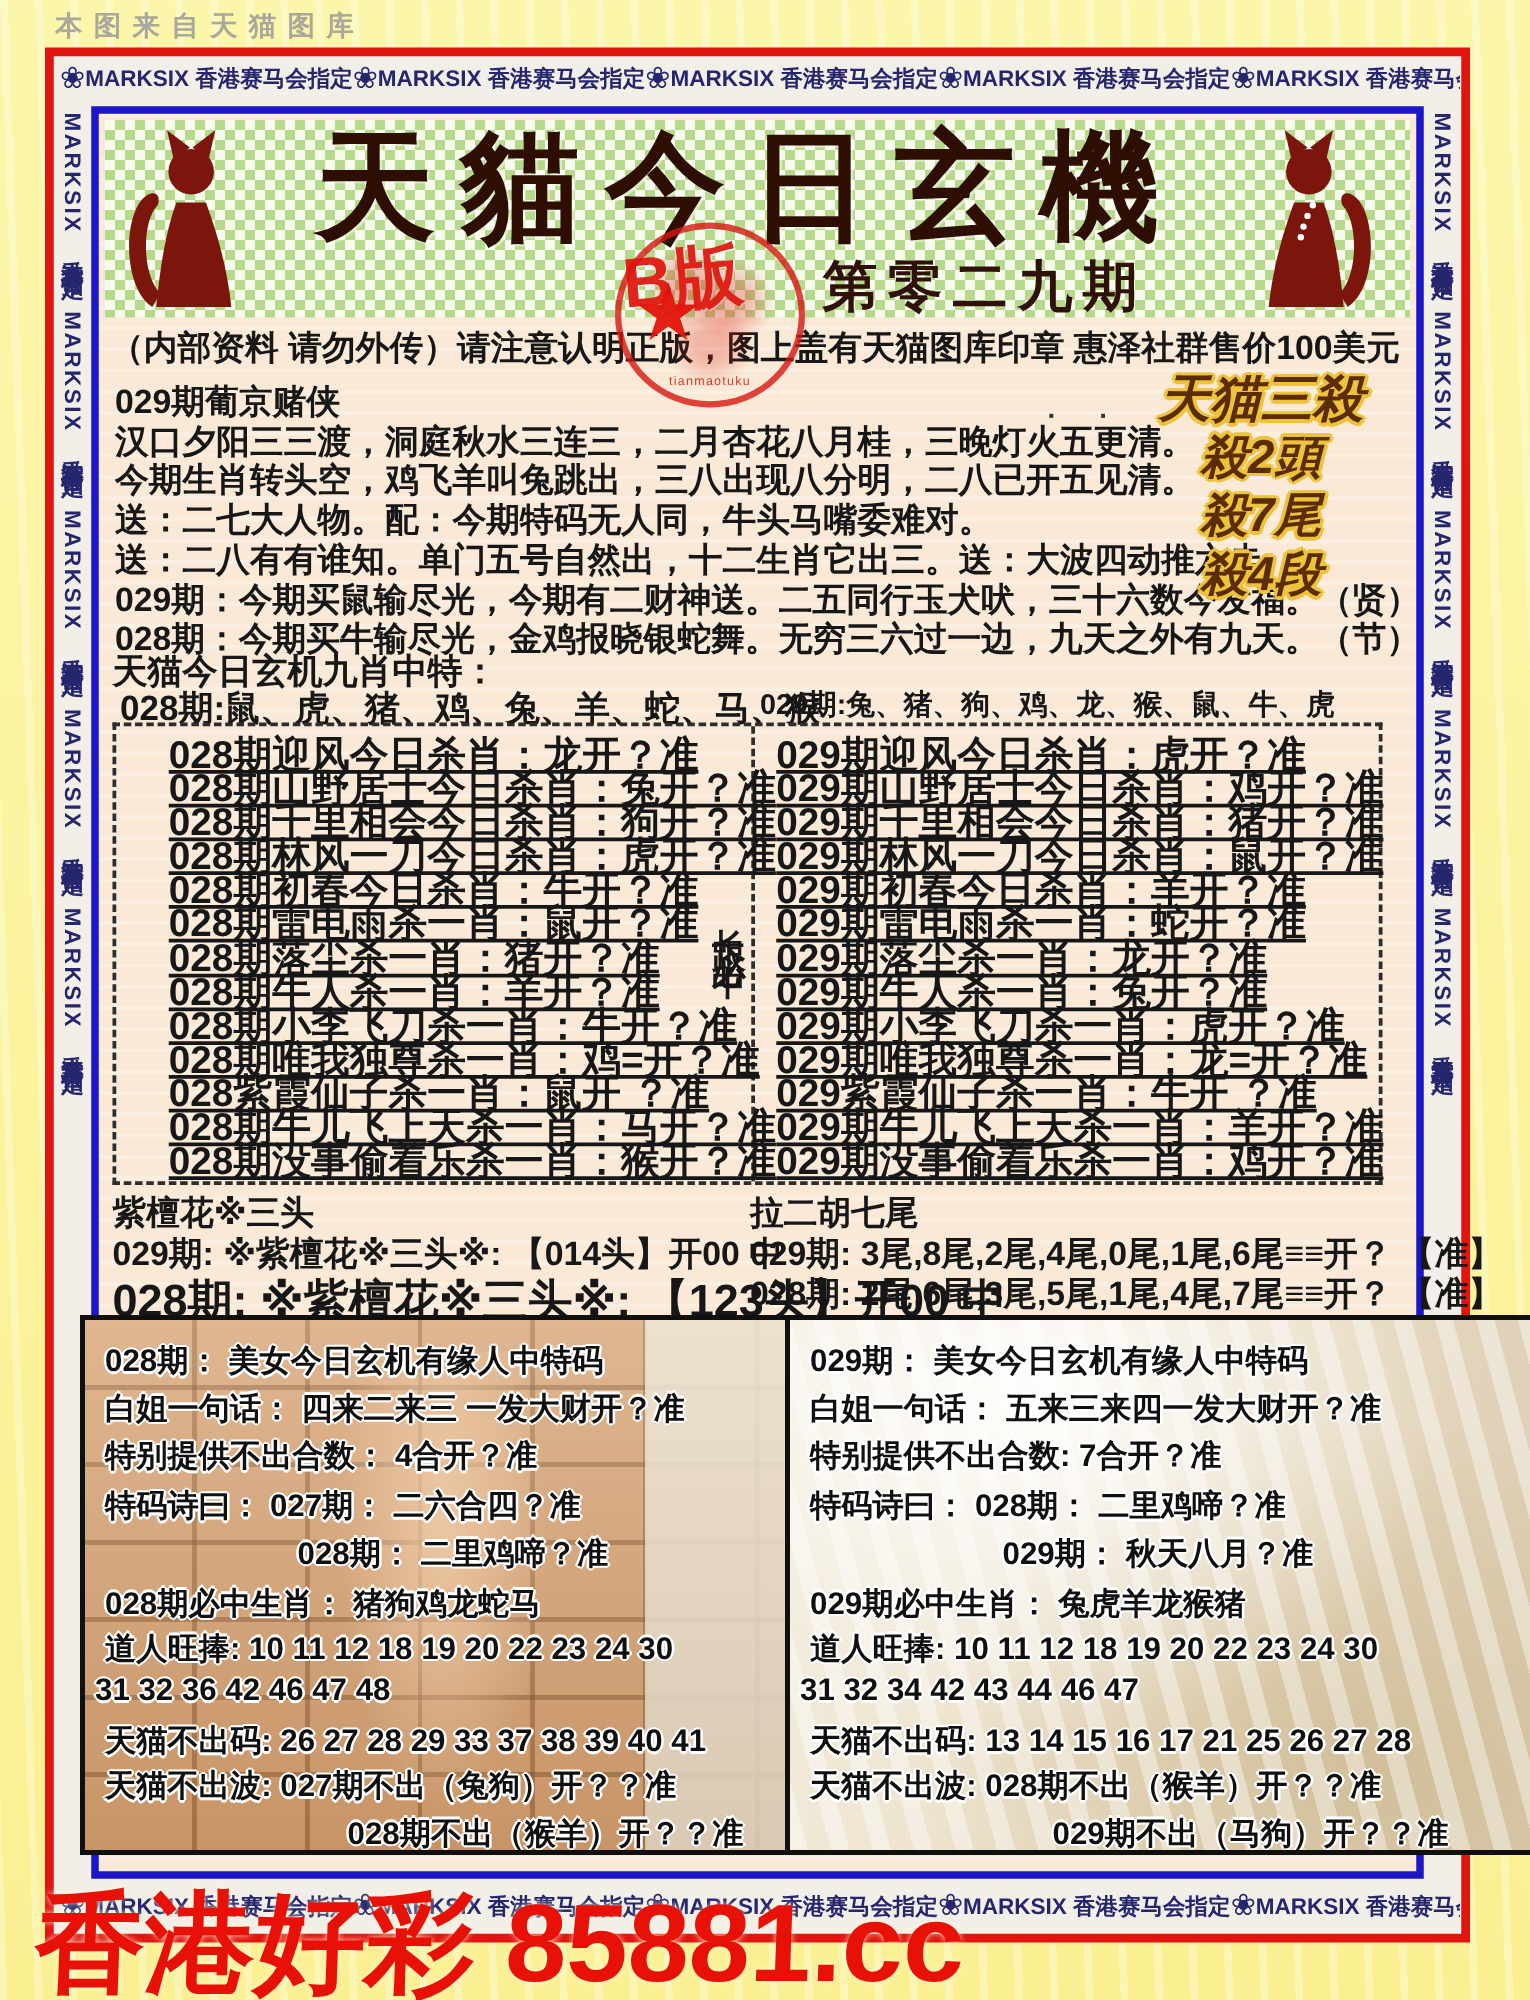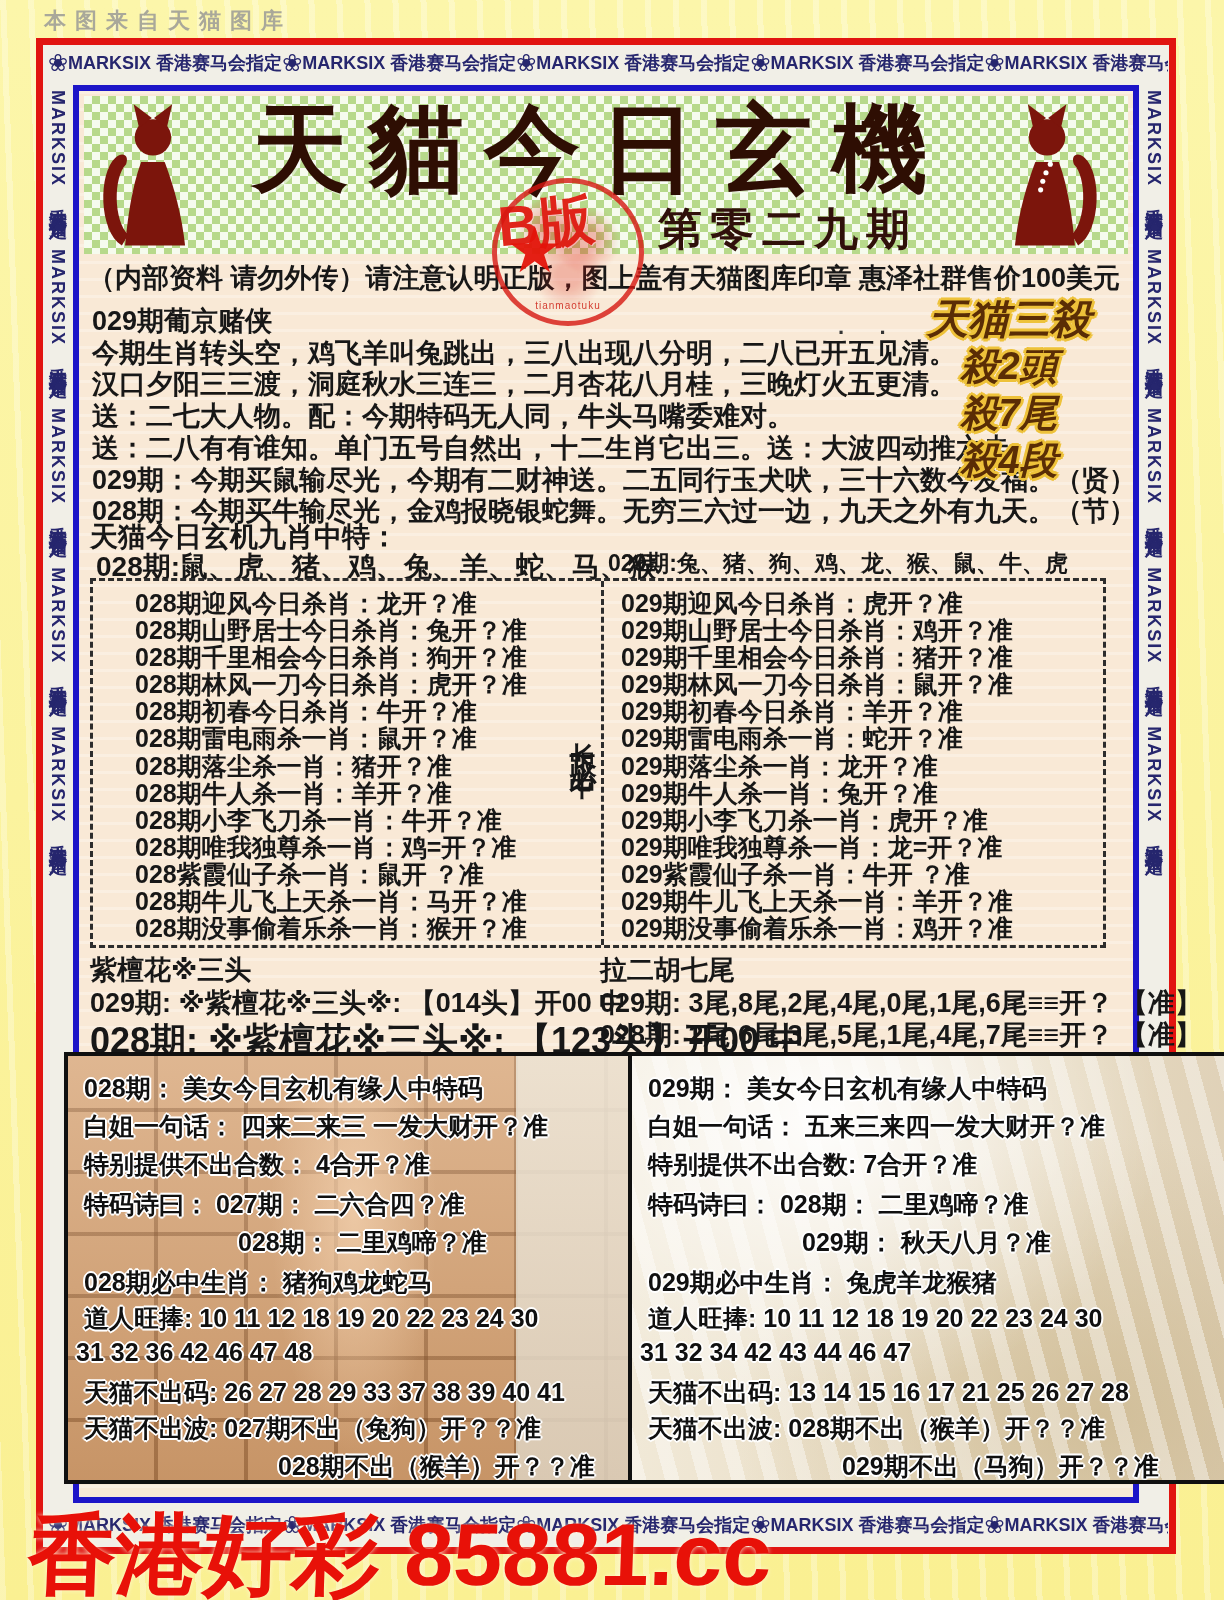--- a/index.html
+++ b/index.html
@@ -77,22 +77,22 @@
           text-shadow:-3px 0 #eec23a,3px 0 #eec23a,0 -3px #eec23a,0 3px #eec23a,
                       -2px -2px #eec23a,2px 2px #eec23a,-2px 2px #eec23a,2px -2px #eec23a;}
   .sansha .t{font-size:41px;}
   .sansha .l{font-size:38px;}
   .jx-head{left:90px;top:518px;font-size:28px;font-weight:bold;color:#171717;}
   .jx-028{left:96px;top:548px;font-size:28px;font-weight:bold;color:#171717;white-space:nowrap;}
   .jx-029{left:608px;top:548px;font-size:23px;font-weight:bold;color:#171717;white-space:nowrap;}
 
   .dashed-box{left:90px;top:578px;width:1016px;height:370px;border:3px dashed #2d2d2d;box-sizing:border-box;}
   .dash-divider{position:absolute;left:508px;top:0;bottom:0;border-left:3px dashed #2d2d2d;}
-  .sx-col{position:absolute;top:9px;font-size:25px;font-weight:bold;color:#171717;
-          line-height:27.1px;white-space:nowrap;}
+  .sx-col{position:absolute;top:9px;font-size:31px;font-weight:bold;color:#171717;
+          line-height:27.1px;white-space:nowrap;text-decoration:underline;}
   .sx-col.l{left:42px;}
   .sx-col.r{left:528px;}
   .sx-center{position:absolute;left:478px;top:140px;width:30px;writing-mode:vertical-rl;
              text-orientation:upright;font-size:27px;font-weight:bold;color:#171717;
              letter-spacing:10px;background:transparent;z-index:2;}
 
   .santou-head{left:90px;top:952px;font-size:27px;font-weight:bold;color:#171717;}
   .santou-r1{left:90px;top:985px;font-size:27px;font-weight:bold;color:#171717;white-space:nowrap;}
   .santou-r2{left:90px;top:1017px;font-size:36px;font-weight:bold;color:#171717;white-space:nowrap;}
   .qiwei-head{left:600px;top:952px;font-size:27px;font-weight:bold;color:#171717;}
@@ -209,22 +209,22 @@
   <div class="abs stamp-url">tianmaotuku</div>
 
   <div class="abs notice">
     <span>（内部资料 请勿外传）请注意认明正版，图上盖有天猫图库印章</span>
     <span>惠泽社群售价100美元</span>
   </div>
   <div class="abs dots">· ·</div>
 
   <div class="abs pujing">
     <div>029期葡京赌侠</div>
+    <div>汉口夕阳三三渡，洞庭秋水三连三，二月杏花八月桂，三晚灯火五更清。</div>
     <div>今期生肖转头空，鸡飞羊叫兔跳出，三八出现八分明，二八已开五见清。</div>
-    <div>汉口夕阳三三渡，洞庭秋水三连三，二月杏花八月桂，三晚灯火五更清。</div>
     <div>送：二七大人物。配：今期特码无人同，牛头马嘴委难对。</div>
     <div>送：二八有有谁知。单门五号自然出，十二生肖它出三。送：大波四动推六走</div>
     <div>029期：今期买鼠输尽光，今期有二财神送。二五同行玉犬吠，三十六数今发福。（贤）</div>
     <div>028期：今期买牛输尽光，金鸡报晓银蛇舞。无穷三六过一边，九天之外有九天。（节）</div>
   </div>
 
   <div class="abs sansha">
     <div class="t">天猫三殺</div>
     <div class="l">殺2頭</div>
     <div class="l">殺7尾</div>

